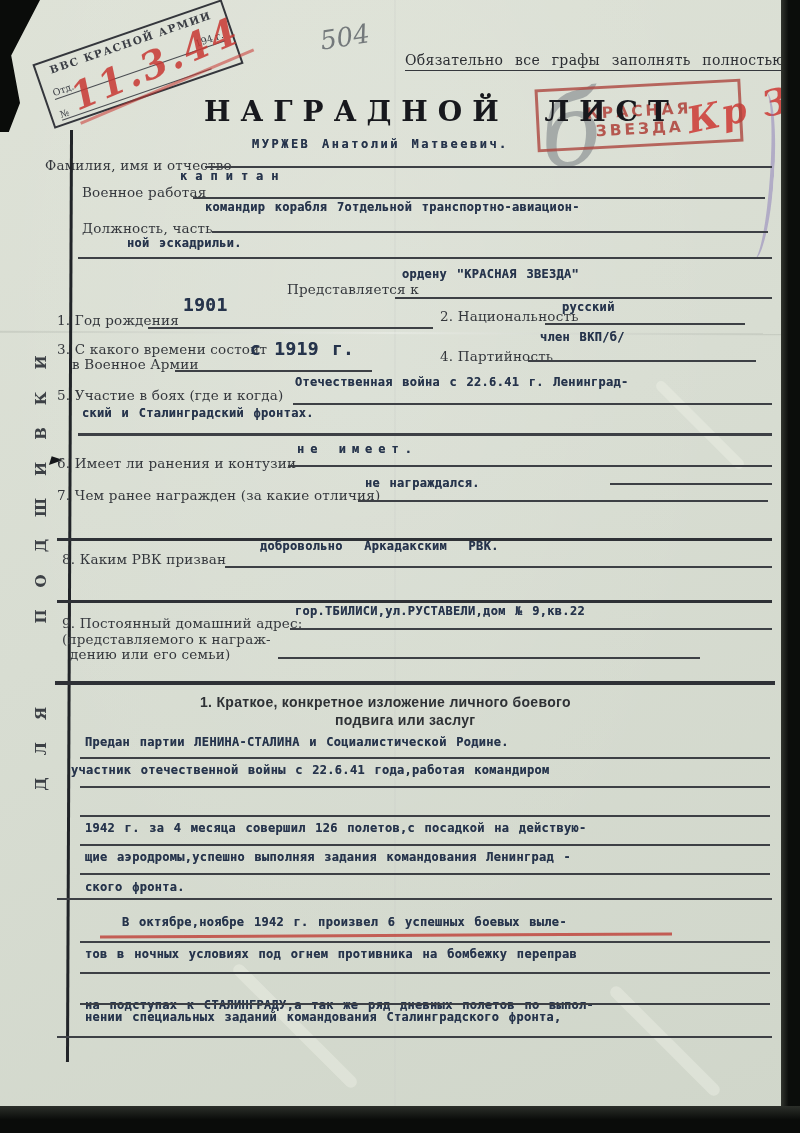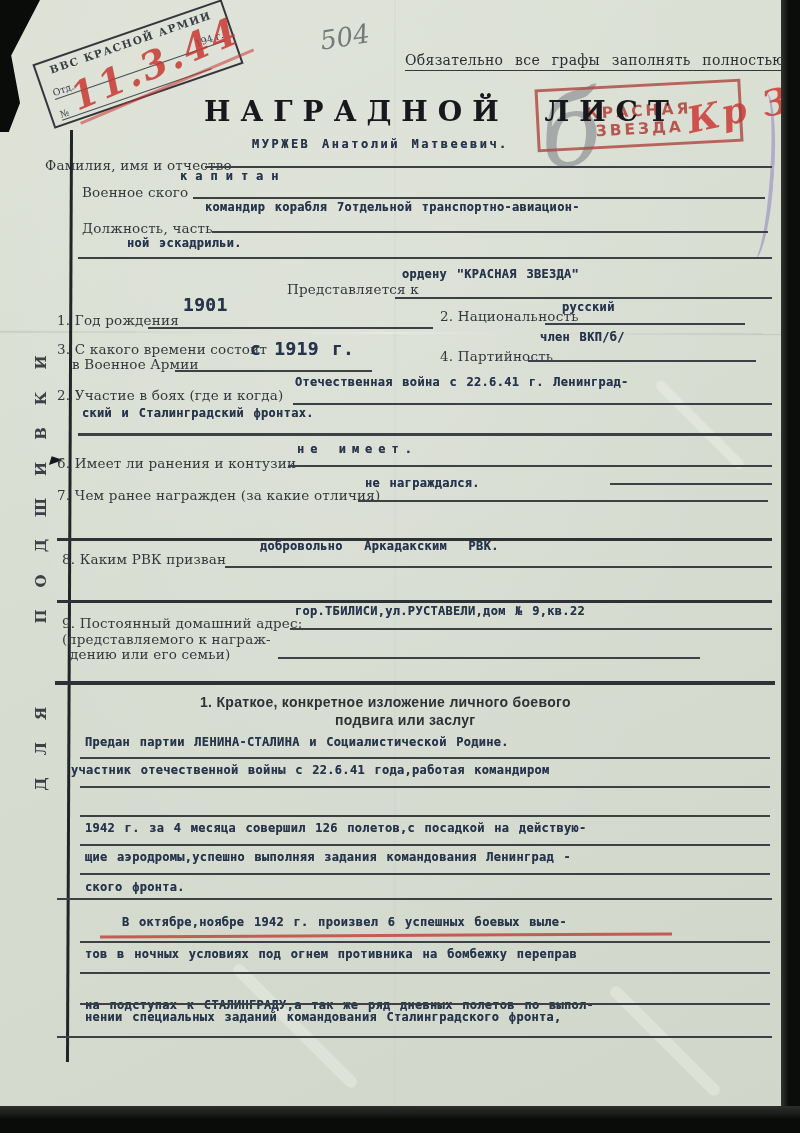--- a/index.html
+++ b/index.html
@@ -81,21 +81,21 @@
   <div class="title">НАГРАДНОЙ ЛИСТ</div>
   <div class="typed" style="left:252px;top:137px;letter-spacing:2.5px;">МУРЖЕВ Анатолий Матвеевич.</div>
   <div class="lbl" style="left:45px;top:157px;">Фамилия, имя и отчество</div>
   <div class="rule" style="left:205px;top:166px;width:567px;"></div>
 
   <div class="vmargin">ДЛЯ ПОДШИВКИ</div>
   <div class="vrule"></div>
   <div class="arrowmark"></div>
 
   <div class="typed" style="left:180px;top:169px;letter-spacing:8px;">капитан</div>
-  <div class="lbl" style="left:82px;top:184px;">Военное ского</div>
+  <div class="lbl" style="left:82px;top:184px;">Военное работая</div>
   <div class="rule" style="left:193px;top:197px;width:572px;"></div>
 
   <div class="typed" style="left:205px;top:200px;">командир корабля 7отдельной транспортно-авиацион-</div>
   <div class="lbl" style="left:82px;top:220px;">Должность, часть</div>
   <div class="rule" style="left:212px;top:231px;width:556px;"></div>
   <div class="typed" style="left:127px;top:236px;">ной эскадрильи.</div>
   <div class="rule" style="left:78px;top:257px;width:694px;"></div>
 
   <div class="typed" style="left:402px;top:267px;">ордену "КРАСНАЯ ЗВЕЗДА"</div>
   <div class="lbl" style="left:287px;top:281px;">Представляется к</div>
@@ -109,21 +109,21 @@
   <div class="rule" style="left:545px;top:323px;width:200px;"></div>
 
   <div class="lbl" style="left:57px;top:341px;">3. С какого времени состоит</div>
   <div class="lbl" style="left:72px;top:356px;">в Военное Армии</div>
   <div class="typed" style="left:250px;top:338px;font-size:18px;">с 1919 г.</div>
   <div class="rule" style="left:175px;top:370px;width:197px;"></div>
   <div class="lbl" style="left:440px;top:348px;">4. Партийность</div>
   <div class="typed" style="left:540px;top:330px;">член ВКП/б/</div>
   <div class="rule" style="left:528px;top:360px;width:228px;"></div>
 
-  <div class="lbl" style="left:57px;top:387px;">2. Участие в боях (где и когда)</div>
+  <div class="lbl" style="left:57px;top:387px;">5. Участие в боях (где и когда)</div>
   <div class="typed" style="left:295px;top:375px;">Отечественная война с 22.6.41 г. Ленинград-</div>
   <div class="rule" style="left:293px;top:403px;width:479px;"></div>
   <div class="typed" style="left:82px;top:406px;">ский и Сталинградский фронтах.</div>
   <div class="rule" style="left:78px;top:433px;width:694px;height:2.5px;"></div>
 
   <div class="lbl" style="left:57px;top:455px;">6. Имеет ли ранения и контузии</div>
   <div class="typed" style="left:297px;top:442px;letter-spacing:6px;">не имеет.</div>
   <div class="rule" style="left:288px;top:465px;width:484px;"></div>
   <div class="rule" style="left:610px;top:483px;width:162px;"></div>
 

